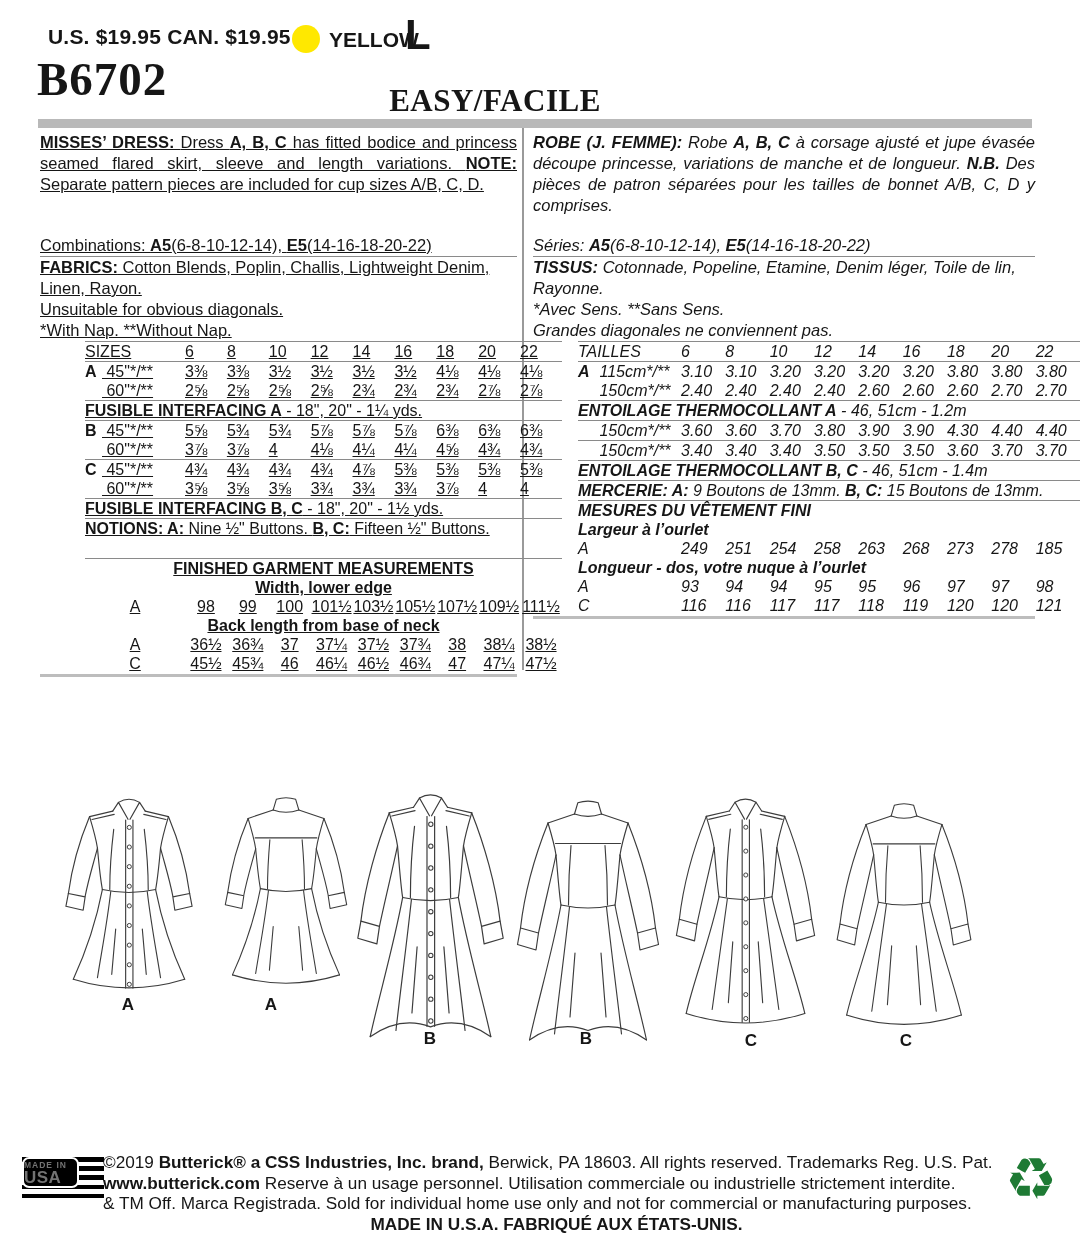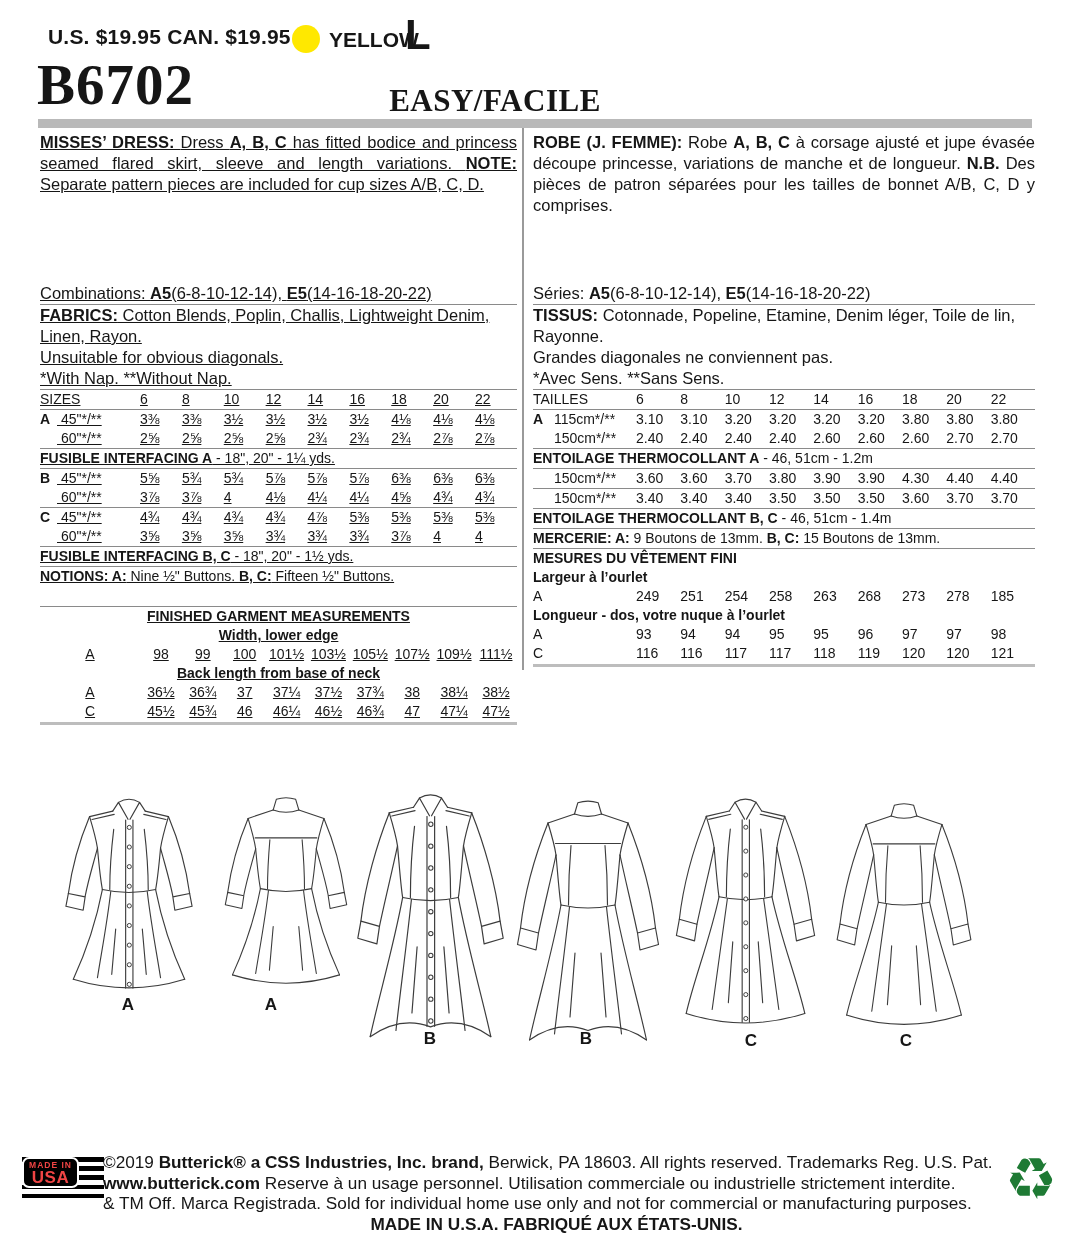--- a/index.html
+++ b/index.html
@@ -4,55 +4,55 @@
 <style>
   html,body{margin:0;padding:0;background:#fff;}
   .page{position:relative;width:1080px;height:1260px;background:#fff;overflow:hidden;
         font-family:"Liberation Sans",sans-serif;color:#161616;}
   
   .price{position:absolute;left:48px;top:25px;font-weight:bold;font-size:21px;letter-spacing:.2px;}
   .color-dot{position:absolute;left:292px;top:25px;width:28px;height:28px;border-radius:50%;}
   .color-name{position:absolute;left:329px;top:28px;font-weight:bold;font-size:21px;}
   .size-letter{position:absolute;left:405px;top:14px;font-weight:bold;font-size:42px;line-height:1;}
   .pattern-number{position:absolute;left:37px;top:56px;font-family:"Liberation Serif",serif;
-        font-weight:bold;font-size:57px;line-height:1;letter-spacing:1px;text-align:center;}
+        font-weight:bold;font-size:47px;line-height:1;letter-spacing:1px;text-align:center;}
   .difficulty{position:absolute;left:345px;top:83px;width:300px;text-align:center;
         font-family:"Liberation Serif",serif;font-weight:bold;font-size:31px;letter-spacing:.5px;}
   .topbar{position:absolute;left:38px;top:119px;width:994px;height:9px;background:#b9b9b9;}
   .divider{position:absolute;left:522px;top:128px;width:2px;height:542px;background:#9a9a9a;}
   
   .col{position:absolute;top:132px;font-size:16.5px;line-height:21px;}
   .col-en{left:40px;width:477px;text-decoration:underline;}
-  .col-fr{left:533px;width:502px;}
+  .col-fr{left:533px;width:502px;font-style:italic;}
   .intro{height:103px;text-align:justify;}
-  .combo{border-bottom:1.5px solid #8a8a8a;height:21px;white-space:nowrap;margin-top:48px;}
+  .combo{border-bottom:1.5px solid #8a8a8a;height:21px;white-space:nowrap;}
   .plain-line{height:21px;white-space:nowrap;}
-  table.spec{border-collapse:collapse;table-layout:fixed;width:100%;font-size:14px;
-        border-top:1.5px solid #8a8a8a;margin-top:0;}
+  table.spec{border-collapse:collapse;table-layout:fixed;width:100%;font-size:16px;
+        border-top:1.5px solid #8a8a8a;margin-top:0;margin-left:45px;}
   table.spec td{padding:0;line-height:19px;white-space:nowrap;overflow:visible;}
   table.spec td.span{white-space:normal;}
   table.spec tr.rule td{border-bottom:1.4px solid #8a8a8a;}
   table.spec td.lab b{display:inline-block;min-width:17px;}
   .col-en table.meas{margin-top:20px;border-top:1.5px solid #8a8a8a;text-align:center;}
   .col-fr table.meas{margin-top:0;border-top:none;}
   .bottom-rule{height:3px;background:#bdbdbd;margin-top:1px;}
   
   .fig{position:absolute;}
   .fig svg path{fill:none;stroke:#3c3c3c;stroke-width:1.15;stroke-linecap:round;stroke-linejoin:round;}
   .fig svg circle.btn{fill:#fff;stroke:#3c3c3c;stroke-width:1;}
   .fig-label{position:absolute;width:26px;text-align:center;font-weight:bold;font-size:17px;}
   
   .footer-text{position:absolute;left:103px;top:1152px;width:907px;font-size:17.2px;line-height:20.6px;}
   .footer-line{white-space:nowrap;}
   .footer-center{text-align:center;font-weight:bold;}
   .usa-logo{position:absolute;left:22px;top:1157px;width:82px;height:45px;}
   .usa-stripes{position:absolute;left:0;top:0;right:0;bottom:0;
         background:repeating-linear-gradient(#000 0 4.6px,#fff 4.6px 9.2px);}
   .usa-canton{position:absolute;left:0;top:0;width:57px;height:31px;background:#000;
-        border:2.5px solid #fff;border-radius:7px;color:#ef4444;text-align:center;box-sizing:border-box;}
+        border:2.5px solid #fff;border-radius:7px;color:#737373;text-align:left;box-sizing:border-box;}
   .usa-canton .l1{font-size:8.5px;font-weight:bold;letter-spacing:1px;line-height:10px;margin-top:1px;}
   .usa-canton .l2{font-size:17px;font-weight:bold;line-height:15px;letter-spacing:.5px;}
   .recycle{position:absolute;left:1005px;top:1150px;font-size:58px;line-height:1;}
 </style>
 </head>
 <body>
 
 <div class="page">
 
   <div class="price">U.S. $19.95 CAN. $19.95</div>
@@ -240,22 +240,22 @@
           </tr>
         </tbody>
       </table>
     <div class="bottom-rule"></div>
   </div>
 
   <div class="col col-fr">
     <div class="intro"><b>ROBE (J. FEMME): </b><span>Robe </span><b>A, B, C</b><span> à corsage ajusté et jupe évasée découpe princesse, variations de manche et de longueur. </span><b>N.B.</b><span> Des pièces de patron séparées pour les tailles de bonnet A/B, C, D y comprises.</span></div>
     <div class="combo"><span>Séries: </span><b>A5</b><span>(6-8-10-12-14), </span><b>E5</b><span>(14-16-18-20-22)</span></div>
     <div><b>TISSUS:</b><span> Cotonnade, Popeline, Etamine, Denim léger, Toile de lin, Rayonne.</span></div>
+    <div class="plain-line">*Avec Sens. **Sans Sens.</div>
     <div class="plain-line">Grandes diagonales ne conviennent pas.</div>
-    <div class="plain-line">*Avec Sens. **Sans Sens.</div>
     <table class="spec">
         <colgroup>
           <col style="width:103px">
           <col>
           <col>
           <col>
           <col>
           <col>
           <col>
           <col>

